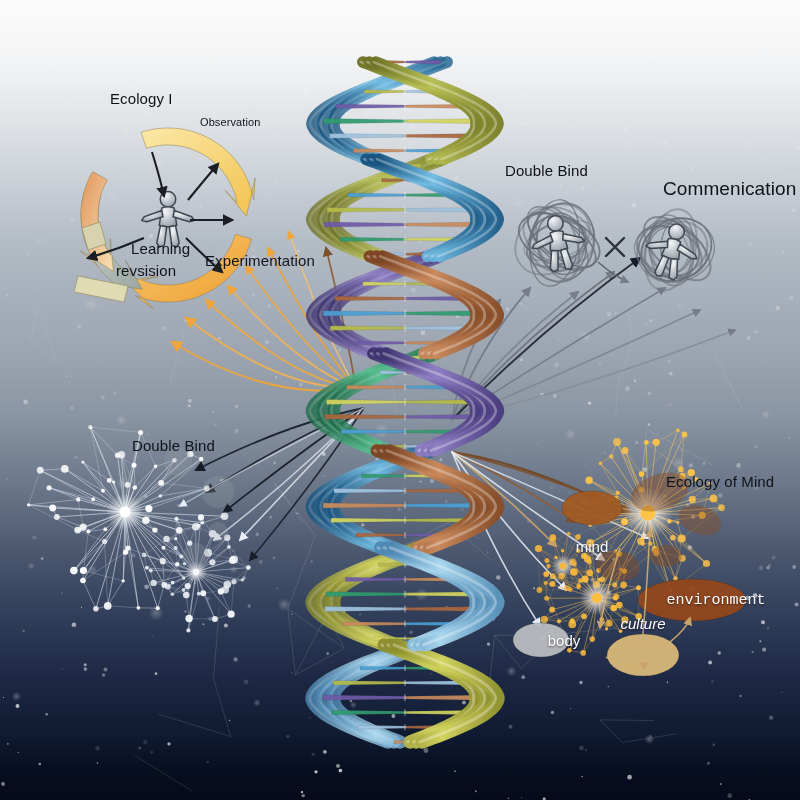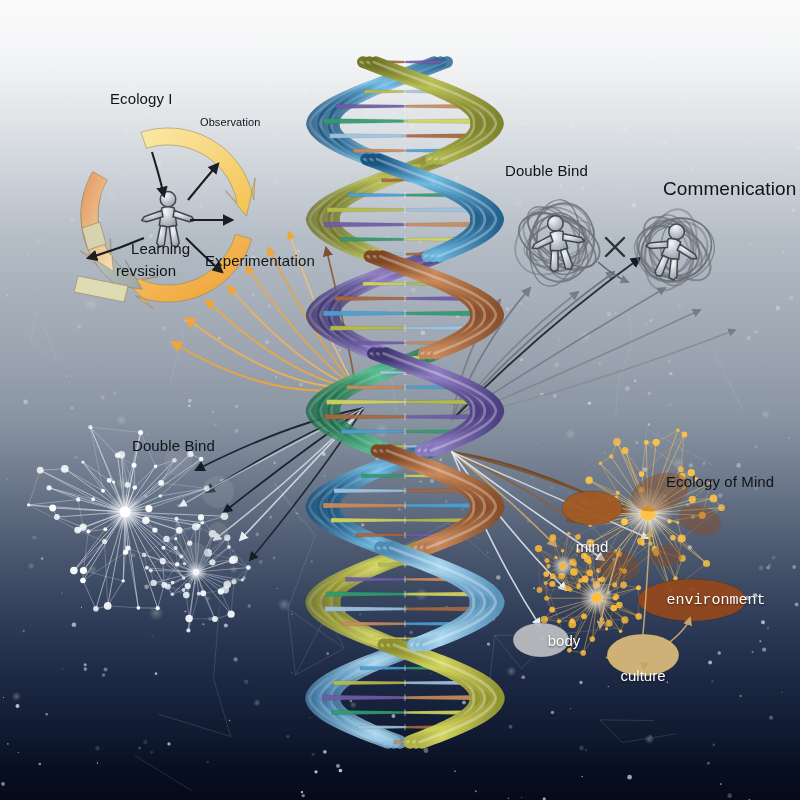--- a/index.html
+++ b/index.html
@@ -1925,17 +1925,17 @@
       <div class="lbl dark" style="left: 200px; top: 116px; font-size: 11px;">Observation</div>
       <div class="lbl dark" style="left: 205px; top: 224px; font-size: 15px; margin-top: 28px;">Experimentation</div>
       <div class="lbl dark" style="left: 131px; top: 240px; font-size: 15px;">Learning</div>
       <div class="lbl dark" style="left: 116px; top: 262px; font-size: 15px;">revsision</div>
       <div class="lbl dark" style="left: 505px; top: 162px; font-size: 15px;">Double Bind</div>
       <div class="lbl dark" style="left: 663px; top: 178px; font-size: 19px;">Commenication</div>
       <div class="lbl dark" style="left: 132px; top: 437px; font-size: 15px;">Double Bind</div>
       <div class="lbl dark" style="left: 666px; top: 473px; font-size: 15px; text-align: right;">Ecology of Mind</div>
       <div class="node-lbl" style="left: 562px; top: 491px; width: 60px; height: 34px; color: rgb(255, 255, 255); margin-top: 38px;">mind</div>
       <div class="node-lbl" style="left: 536px; top: 623px; width: 56px; height: 34px; color: rgb(255, 255, 255);">body</div>
-      <div class="node-lbl" style="left: 607px; top: 654px; width: 72px; height: 42px; color: rgb(255, 255, 255);">culture</div>
+      <div class="node-lbl" style="left: 607px; top: 602px; width: 72px; height: 42px; color: rgb(255, 255, 255); font-style: italic;">culture</div>
       <div class="node-lbl" style="left: 662px; top: 579px; width: 108px; height: 42px; color: rgb(255, 255, 255); font-family: Liberation Mono, monospace;">environment</div>
     </div>
 
 </div>
 
 </body></html>

